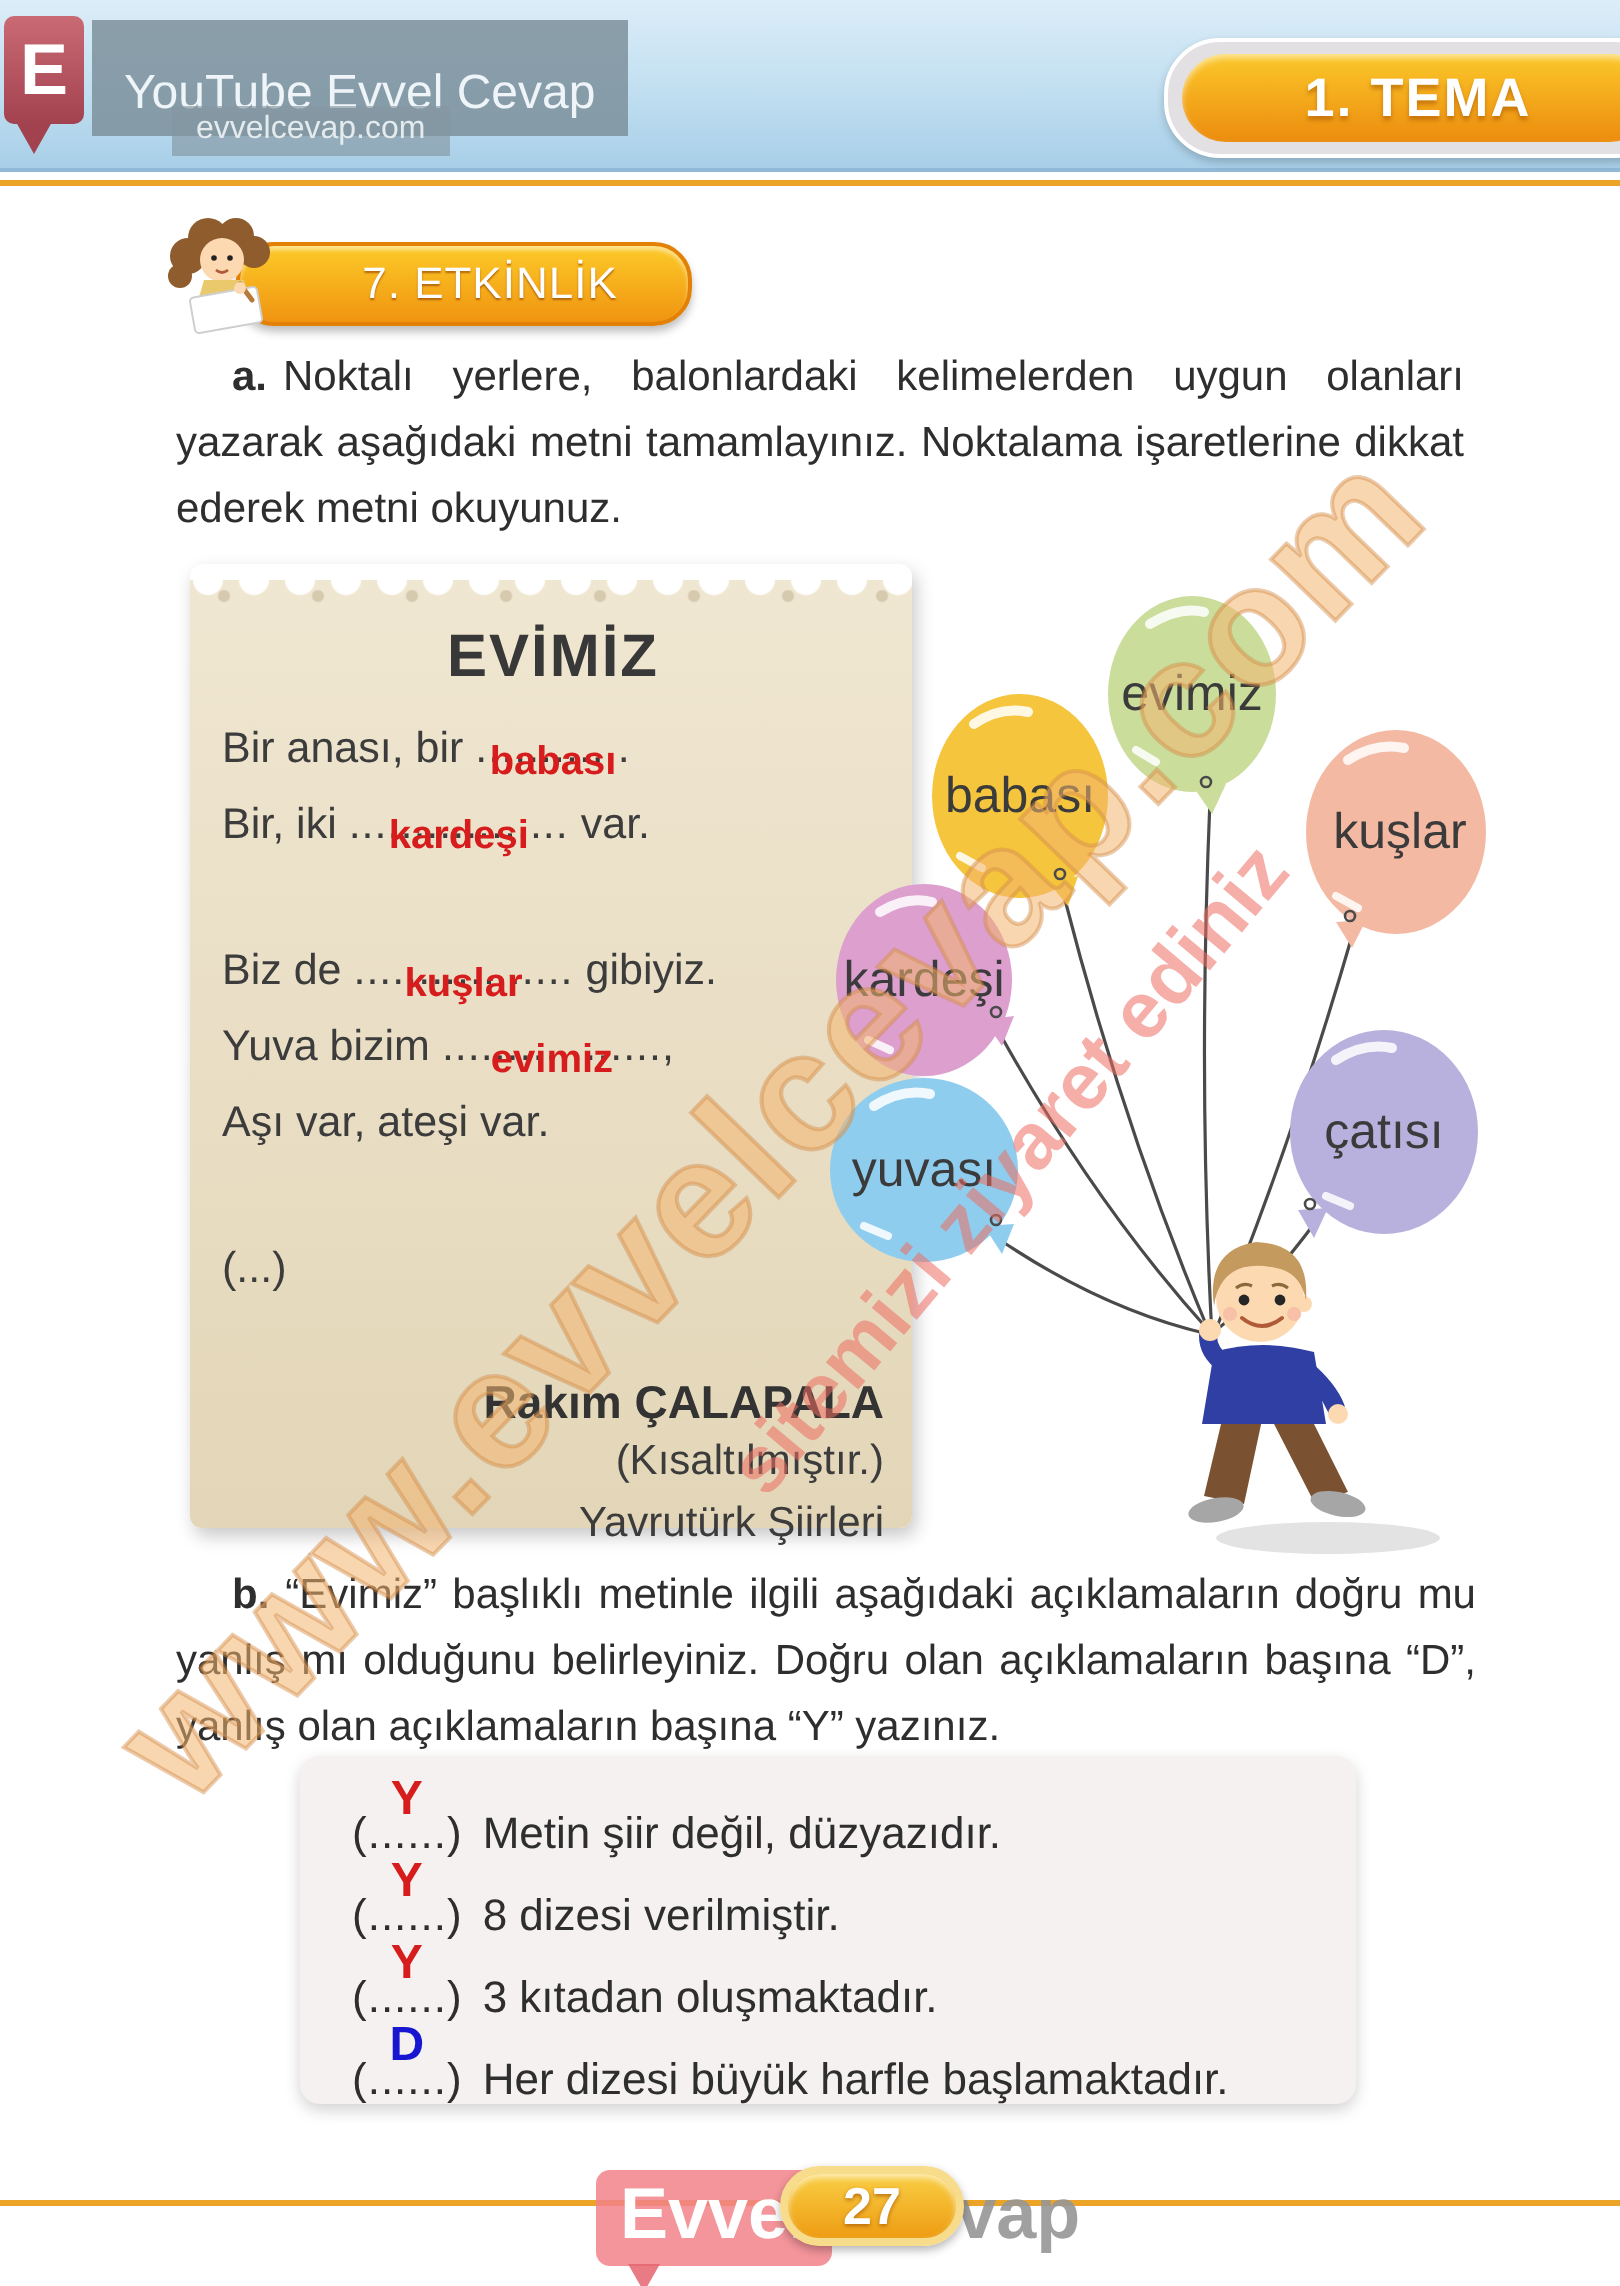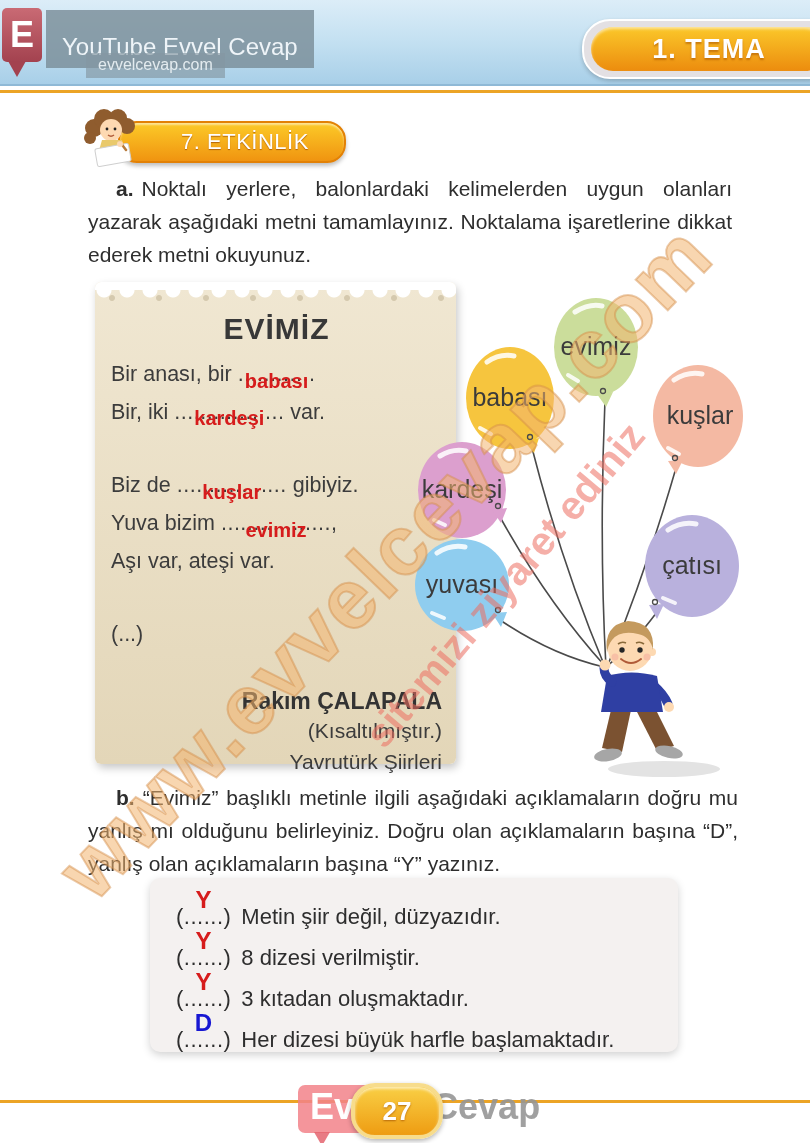--- a/index.html
+++ b/index.html
@@ -96,21 +96,21 @@
 
   
   .footer-logo{position:absolute;left:298px;top:1085px;display:flex;align-items:flex-start;z-index:2;}
   .brand-first{position:relative;background:rgba(242,130,138,0.85);color:#fff;font-weight:bold;
     font-size:36px;padding:1px 12px 5px;border-radius:7px;}
   .brand-first::after{content:"";position:absolute;left:16px;bottom:-13px;
     border-left:8px solid transparent;border-right:8px solid transparent;
     border-top:14px solid rgba(228,100,110,0.85);}
   .brand-second{color:rgba(150,150,150,0.9);font-weight:bold;font-size:36px;margin-left:16px;
     padding-top:1px;}
-  .page-pill{position:absolute;left:351px;top:1083px;width:92px;height:56px;border-radius:24px;
+  .page-pill{position:absolute;left:390px;top:1083px;width:92px;height:40px;border-radius:24px;
     background:linear-gradient(#f9cf45,#ee9c12);border:4px solid #f7dc8c;box-sizing:border-box;
     box-shadow:0 2px 5px rgba(0,0,0,0.3),inset 0 2px 3px rgba(255,255,255,0.6);
     display:flex;align-items:center;justify-content:center;z-index:3;}
   .page-pill span{color:#fff;font-weight:bold;font-size:26px;text-shadow:0 1px 2px rgba(160,80,0,0.7);}
 </style>
 </head>
 <body>
 
 <div class="page">
 

